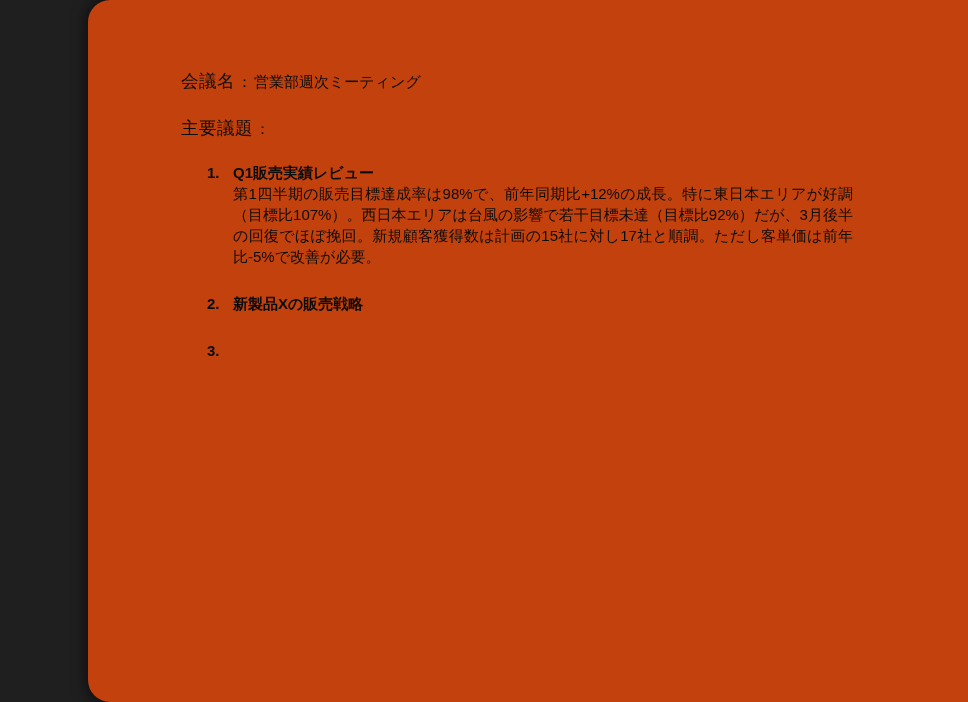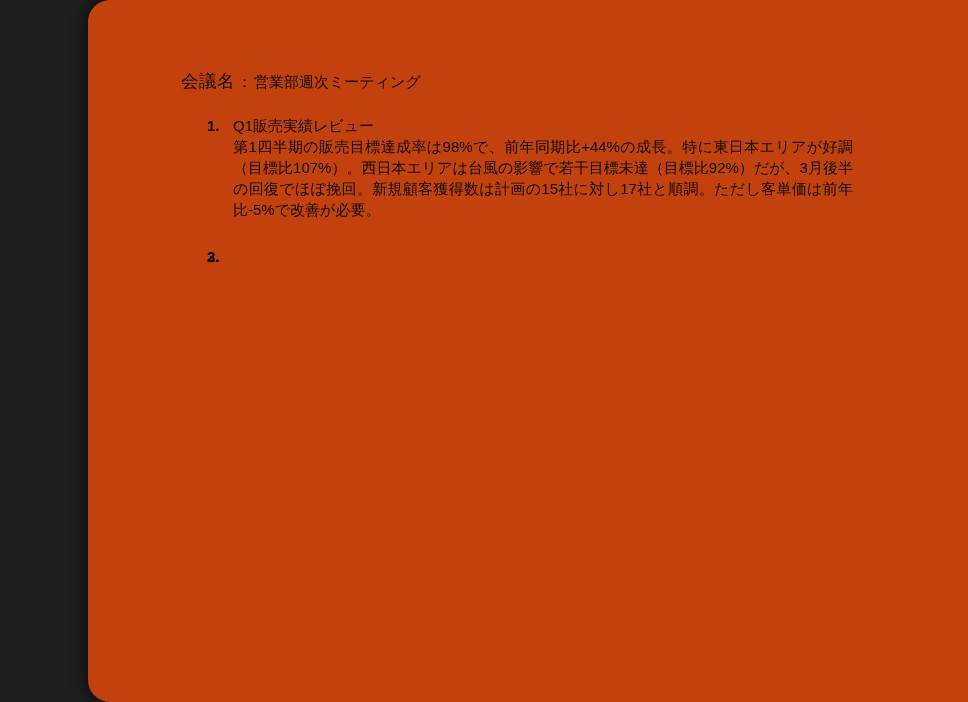--- a/index.html
+++ b/index.html
@@ -54,47 +54,49 @@
     margin-bottom: 26px;
     max-width: 620px;
   }
   .agenda-num {
     position: absolute;
     left: -26px; top: 0;
     font-weight: 700;
   }
   .agenda-title {
     display: block;
-    font-weight: 400;
+    font-weight: 700;
   }
   .agenda-body {
     display: block;
     font-weight: 400;
     text-align: justify;
   }
 </style>
 </head>
 <body>
 
 <div class="viewer">
   <div class="paper">
     <div class="content">
 
       <div class="meta" id="meta-section">
           <p class="meta-row"><span class="meta-label">会議名</span><span class="meta-sep">：</span><span class="meta-value">営業部週次ミーティング</span></p>
+          <p class="meta-row"><span class="meta-label">主要議題</span><span class="meta-sep">：</span><span class="meta-value"></span></p>
         </div>
 
       <ol class="agenda" id="agenda-list">
           <li class="agenda-item">
     <span class="agenda-num">1.</span>
     <span class="agenda-title">Q1販売実績レビュー</span>
-    <span class="agenda-body">第1四半期の販売目標達成率は98%で、前年同期比+44%の成長。特に東日本エリアが好調（目標比107%）。西日本エリアは台風の影響で若干目標未達（目標比92%）だが、3月後半の回復でほぼ挽回。新規顧客獲得数は計画の15社に対し17社と順調。ただし客単価は前年比-5%で改善が必要。</span>
+    <span class="agenda-body">第1四半期の販売目標達成率は98%で、前年同期比+12%の成長。特に東日本エリアが好調（目標比107%）。西日本エリアは台風の影響で若干目標未達（目標比92%）だが、3月後半の回復でほぼ挽回。新規顧客獲得数は計画の15社に対し17社と順調。ただし客単価は前年比-5%で改善が必要。</span>
   </li>
           <li class="agenda-item">
     <span class="agenda-num">2.</span>
+    <span class="agenda-title">新製品Xの販売戦略</span>
   </li>
           <li class="agenda-item">
     <span class="agenda-num">3.</span>
   </li>
         </ol>
 
     </div>
   </div>
 </div>
 

